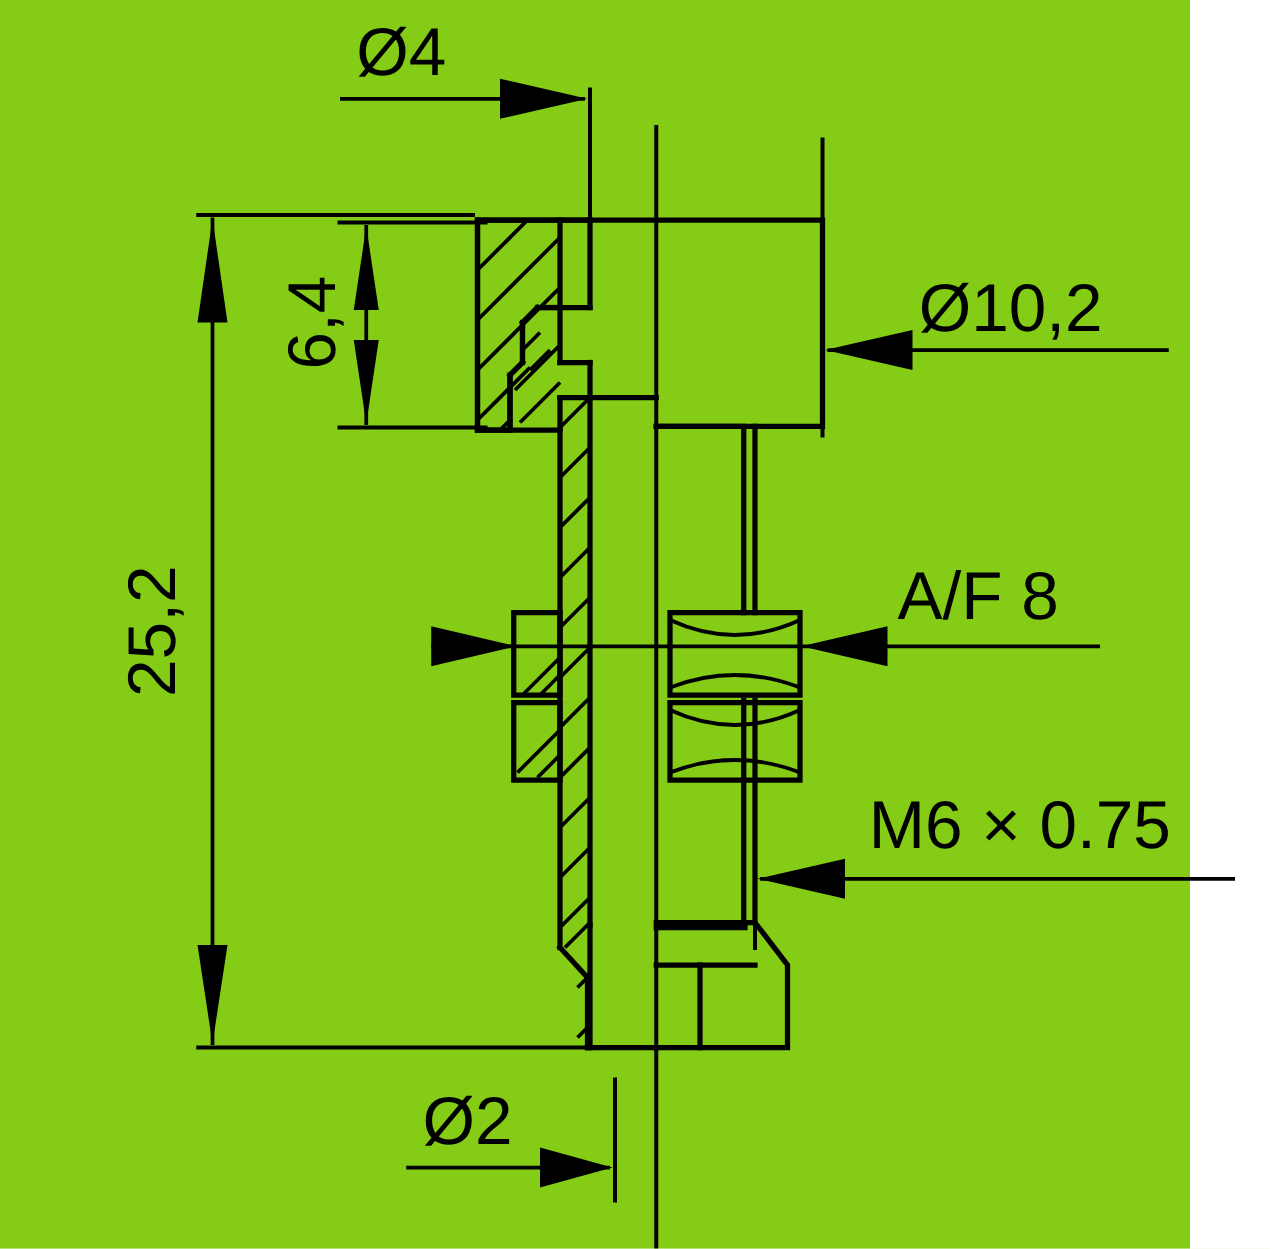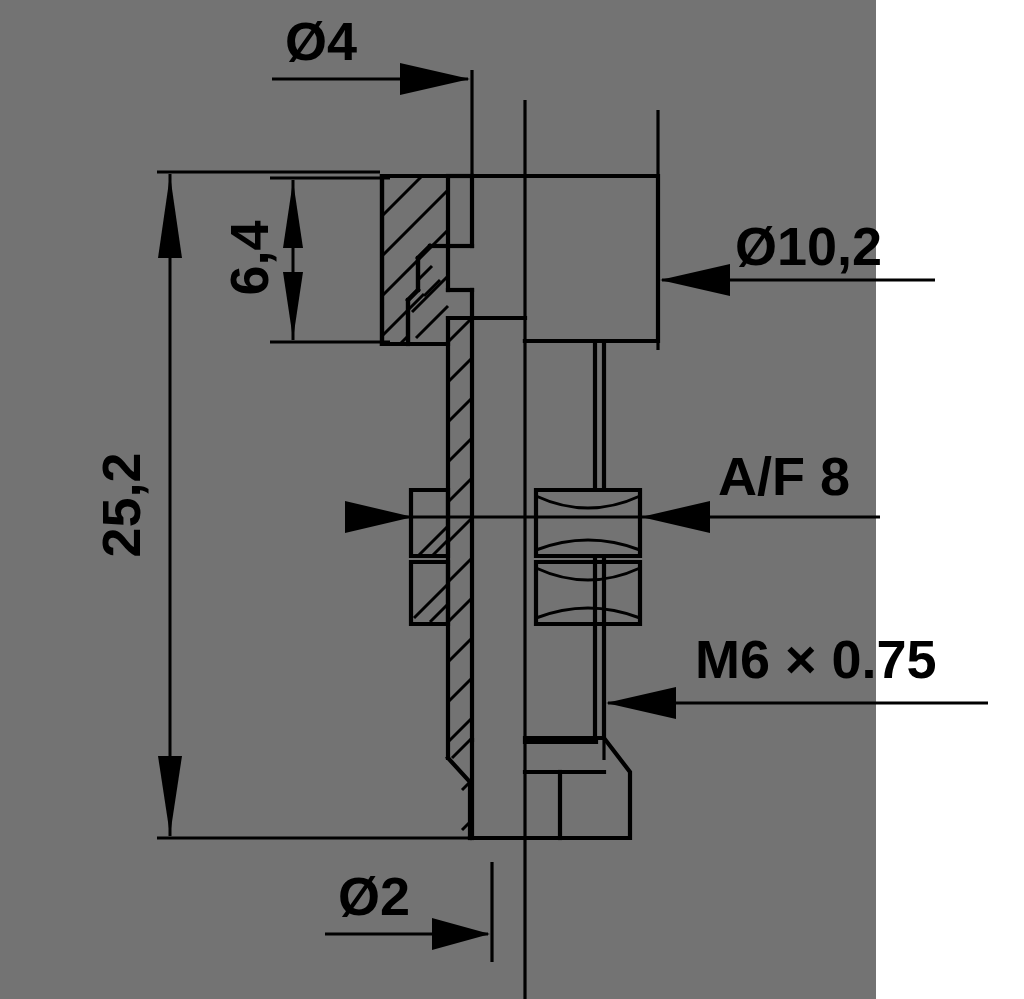--- a/index.html
+++ b/index.html
@@ -9,24 +9,23 @@
     background: #ffffff;
   }
   body {
     width: 1024px;
     height: 999px;
     font-family: "Liberation Sans", sans-serif;
     overflow: hidden;
   }
   #drawing-root {
     position: relative;
-    width: 876px;
+    width: 952px;
     height: 999px;
-    background: #737373;
-    font-weight: bold;
+    background: #84cc16;
   }
   svg#drawing-svg {
     display: block;
     width: 1024px;
     height: 999px;
   }
   .dim-text {
     font-family: "Liberation Sans", sans-serif;
     font-size: 54px;
     fill: #000000;

